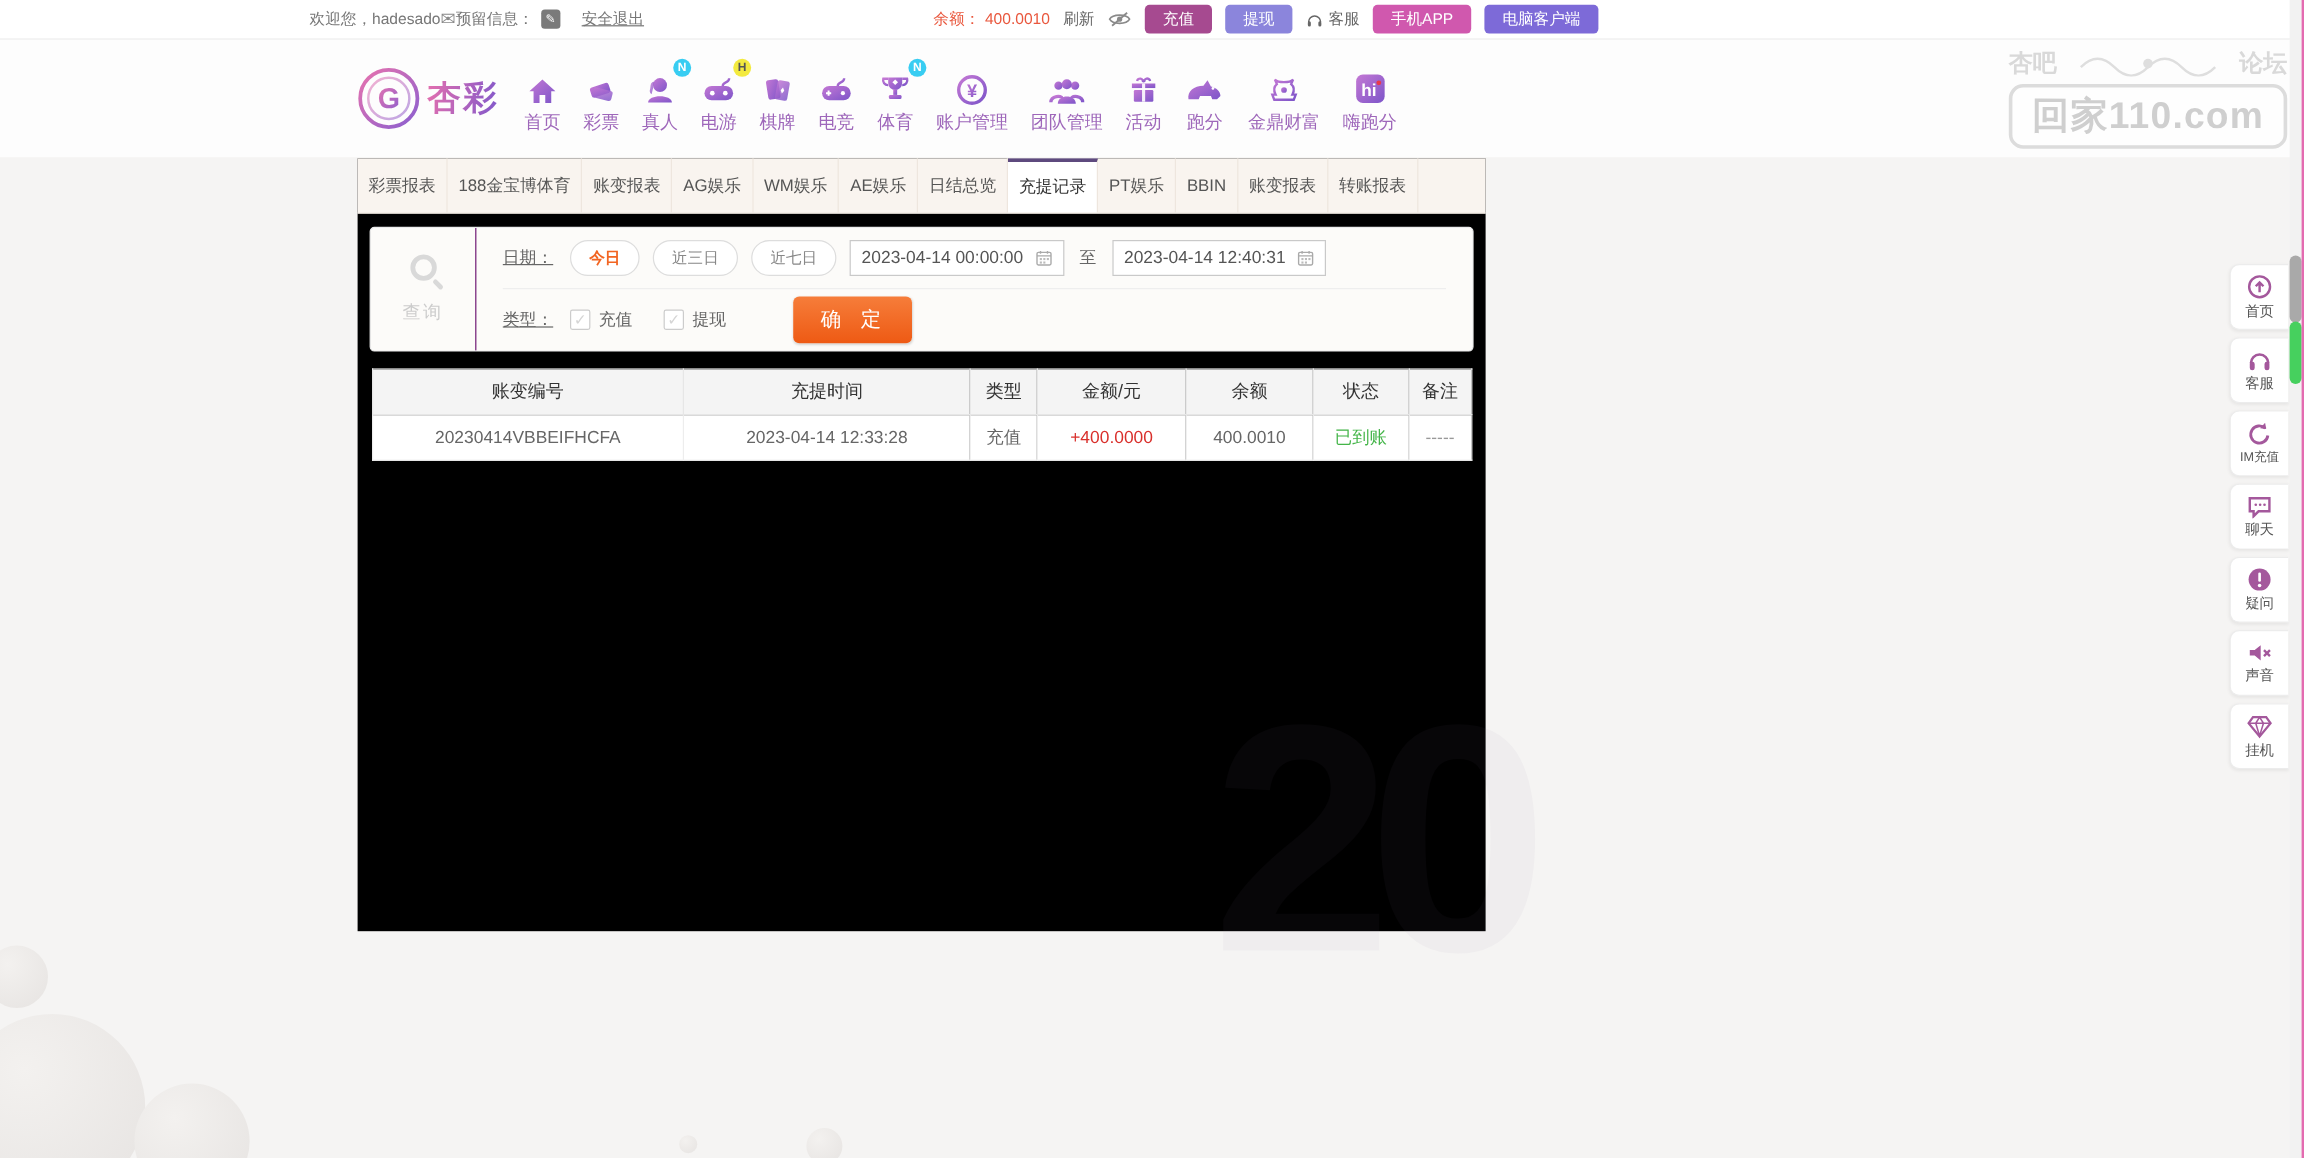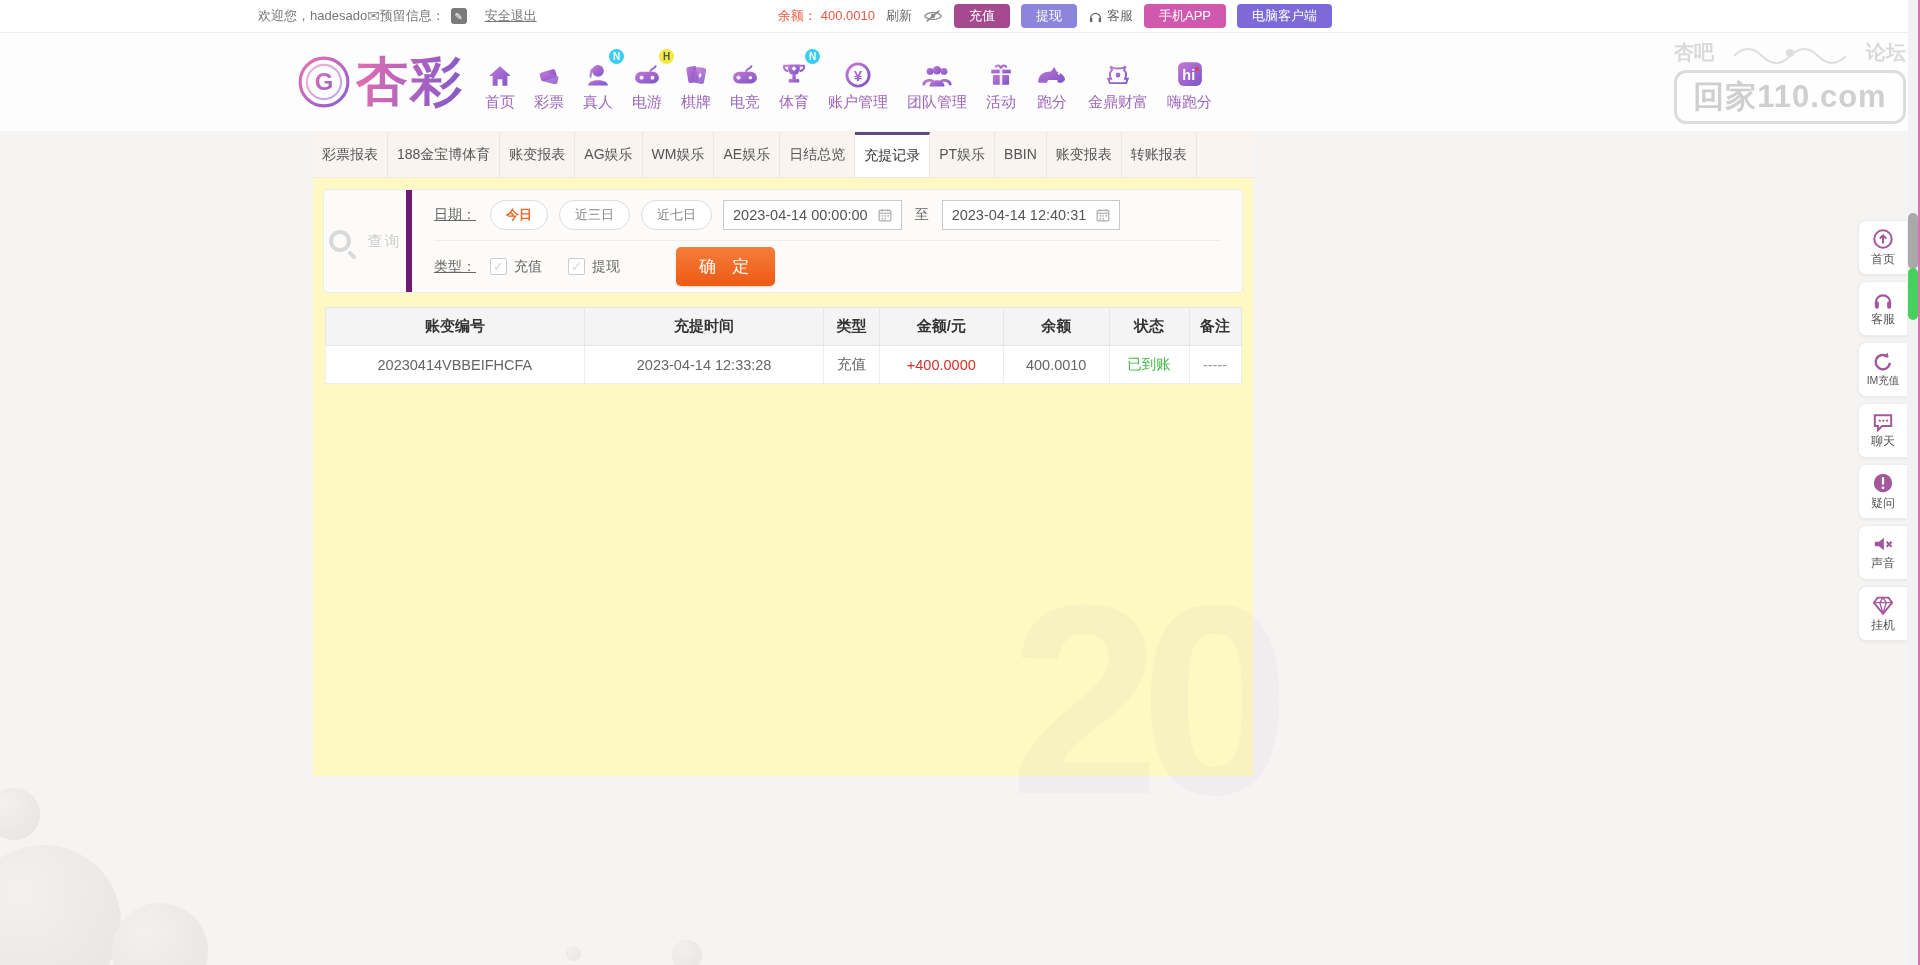--- a/index.html
+++ b/index.html
@@ -20,48 +20,48 @@
   .tb-btn { color:#fff; font-size:13px; padding:3px 15px; border-radius:4px; cursor:pointer; white-space:nowrap; }
   .btn-deposit { background:#a64a90; }
   .btn-withdraw { background:#8b85dc; }
   .btn-app { background:#d058ae; }
   .btn-pc { background:#7d6ad8; }
   .svc { display:flex; align-items:center; gap:4px; color:#666; }
 
   
   .navbar { height:98px; background:#fdfdfd; display:flex; align-items:center; padding-left:296px; position:relative; z-index:5; }
   .logo { display:flex; align-items:center; gap:4px; margin-right:16px; cursor:pointer; }
-  .logo-text { font-size:52px; font-weight:bold; background:linear-gradient(100deg,#e56fae,#7e58cc);
+  .logo-text { font-size:28px; font-weight:bold; background:linear-gradient(100deg,#e56fae,#7e58cc);
                -webkit-background-clip:text; background-clip:text; color:transparent; letter-spacing:2px; }
   .nav-items { display:flex; align-items:flex-end; gap:9px; }
   .nav-item { display:flex; flex-direction:column; align-items:center; padding:0 5px; cursor:pointer; }
   .nav-ico { position:relative; height:36px; display:flex; align-items:flex-end; justify-content:center; }
   .nav-badge { position:absolute; top:-4px; right:-12px; width:15px; height:15px; border-radius:50%;
                color:#fff; font-size:10px; font-weight:bold; display:flex; align-items:center; justify-content:center; }
   .nav-label { font-size:15px; color:#9e67ba; margin-top:4px; white-space:nowrap; }
 
   
   .watermark { position:absolute; top:6px; right:14px; width:232px; z-index:4; }
   .wm-row1 { display:flex; align-items:center; justify-content:space-between; color:#d9d9d9;
              font-size:20px; font-weight:bold; }
   .wm-box { margin-top:4px; border:3px solid #dcdcdc; border-radius:12px; background:rgba(255,255,255,.55);
             text-align:center; font-size:31px; font-weight:bold; color:#cfcfcf; padding:3px 0; letter-spacing:1px; }
 
   
-  .main-panel { position:absolute; left:313px; top:132px; width:940px; height:644px; background:#fef9c3; z-index:3; }
+  .main-panel { position:absolute; left:298px; top:132px; width:940px; height:644px; background:#000000; z-index:3; }
   .tabs-bar { background:linear-gradient(#eae6f1,#f9f4ef 9px); }
   .tabs-row { display:flex; background:#f9f4ef; border-bottom:1px solid #f0e9e2; }
   .tab { height:45px; line-height:45px; padding:0 9px; font-size:14px; color:#555; border-right:1px solid #eee6de;
          cursor:pointer; white-space:nowrap; }
   .tab.active { background:#fff; border-top:3px solid #5e4a7e; line-height:40px; color:#333; }
 
   
   .filter-panel { margin:11px 10px 0; border:1px solid #ececec; background:#fcfbf9; border-radius:4px;
                   display:flex; height:104px; }
-  .search-block { width:88px; border-right:6px solid #701a75; display:flex; flex-direction:row;
+  .search-block { width:88px; border-right:1px solid #701a75; display:flex; flex-direction:column;
                   align-items:center; justify-content:center; color:#ccc; gap:17px; }
   .mag { width:22px; height:22px; border:4px solid #d9d9d9; border-radius:50%; position:relative; }
   .mag::after { content:""; position:absolute; width:4px; height:10px; background:#d9d9d9; border-radius:2px;
                 transform:rotate(-45deg); left:17px; top:16px; }
   .search-label { font-size:15px; letter-spacing:2px; }
   .filter-rows { flex:1; padding:0 22px; }
   .filter-row { display:flex; align-items:center; height:51px; }
   .filter-row.first { border-bottom:1px solid #eeeeee; }
   .flabel { color:#666; font-size:14px; margin-right:14px; white-space:nowrap;text-decoration:underline; }
   .pill { border:1px solid #ddd; background:#fff; border-radius:15px; padding:5px 15px; font-size:13px;
@@ -73,21 +73,21 @@
   .to-label { margin:0 13px; color:#666; font-size:14px; }
   .type-opt { display:flex; align-items:center; gap:7px; margin-right:26px; cursor:pointer; color:#666; font-size:14px; }
   .cbx { width:17px; height:17px; border:1px solid #ccc; background:#fff; border-radius:2px;
          display:flex; align-items:center; justify-content:center; color:#d5d5d5; font-size:13px; }
   .btn-submit { margin-left:30px; background:linear-gradient(#f67d3a,#ee5a14); color:#fff; font-size:17px;
                 padding:8px 23px; border-radius:5px; cursor:pointer; letter-spacing:3px; white-space:nowrap;
                 box-shadow:0 1px 2px rgba(0,0,0,.15);font-family:Liberation Mono, monospace; }
 
   
   table.records { width:917px; margin:14px auto 0; border-collapse:collapse; }
-  .records th { background:#f4f4f4; border:1px solid #e6e6e6; height:38px; font-size:15px; color:#333; font-weight:bold; }
+  .records th { background:#f4f4f4; border:1px solid #e6e6e6; height:38px; font-size:15px; color:#333; font-weight:normal; }
   .records td { border:1px solid #ededed; height:38px; text-align:center; font-size:14.5px; color:#666; background:#fff; }
   td.c-amount { color:#d9302c; }
   td.c-status { color:#44b549; }
   td.c-remark { color:#999; }
   col.w0{width:260px} col.w1{width:239px} col.w2{width:56px} col.w3{width:124px}
   col.w4{width:106px} col.w5{width:80px} col.w6{width:52px}
 
   
   .pager { margin:20px 12px 0; display:flex; justify-content:flex-end; align-items:center; gap:9px;
            font-size:13px; color:#888; }

